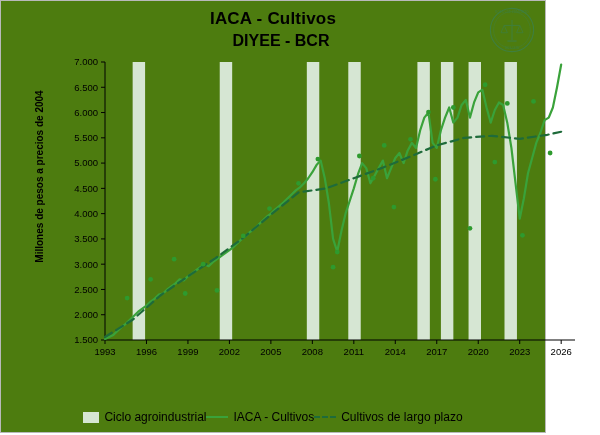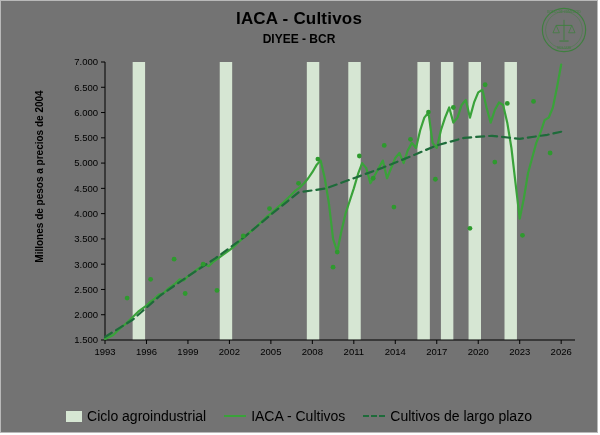--- a/index.html
+++ b/index.html
@@ -5,35 +5,35 @@
   html,body{margin:0;padding:0;}
   body{
     width:600px;height:435px;
     background:#ffffff;
     font-family:"Liberation Sans", sans-serif;
     color:#000;
     overflow:hidden;
   }
   #frame{
     position:relative;
-    width:598px;height:433px;
+    width:546px;height:433px;
     border:1px solid #b9b9b9;
     box-sizing:border-box;
-    background:#737373;
+    background:#4d7c0f;
   }
   #title{
     position:absolute;left:0;top:8px;width:100%;
     text-align:center;
     font-size:17px;font-weight:bold;
     letter-spacing:.2px;
   }
   #subtitle{
-    position:absolute;left:0;top:31px;width:100%;
+    position:absolute;left:8px;top:31px;width:100%;
     text-align:center;
-    font-size:12px;font-weight:bold;
+    font-size:16px;font-weight:bold;
   }
   #logo{
     position:absolute;right:10px;top:6px;
     width:46px;height:46px;
   }
   #ylabel{
     position:absolute;
     left:-62px;top:170px;
     width:200px;
     transform:rotate(-90deg);
@@ -47,22 +47,21 @@
     width:518px;height:310px;
   }
   svg.chart{display:block;}
   .tick-label{font-size:9.5px;font-family:"Liberation Sans",sans-serif;fill:#000;}
   #legend{
     position:absolute;
     left:0;bottom:8px;width:100%;
     display:flex;
     justify-content:center;
     align-items:center;
-    gap:18px;
-    font-size:14px;
+    font-size:12px;
   }
   .leg-item{display:flex;align-items:center;gap:5px;}
   .leg-swatch-band{width:16px;height:11px;background:#d6e6d3;display:inline-block;}
   .leg-swatch-line{width:22px;height:0;border-top:2.4px solid #3aa23a;display:inline-block;}
   .leg-swatch-dash{width:22px;height:0;border-top:2.4px dashed #1e6b3a;display:inline-block;}
   .leg-text{white-space:nowrap;}
 </style>
 </head>
 <body>
 

